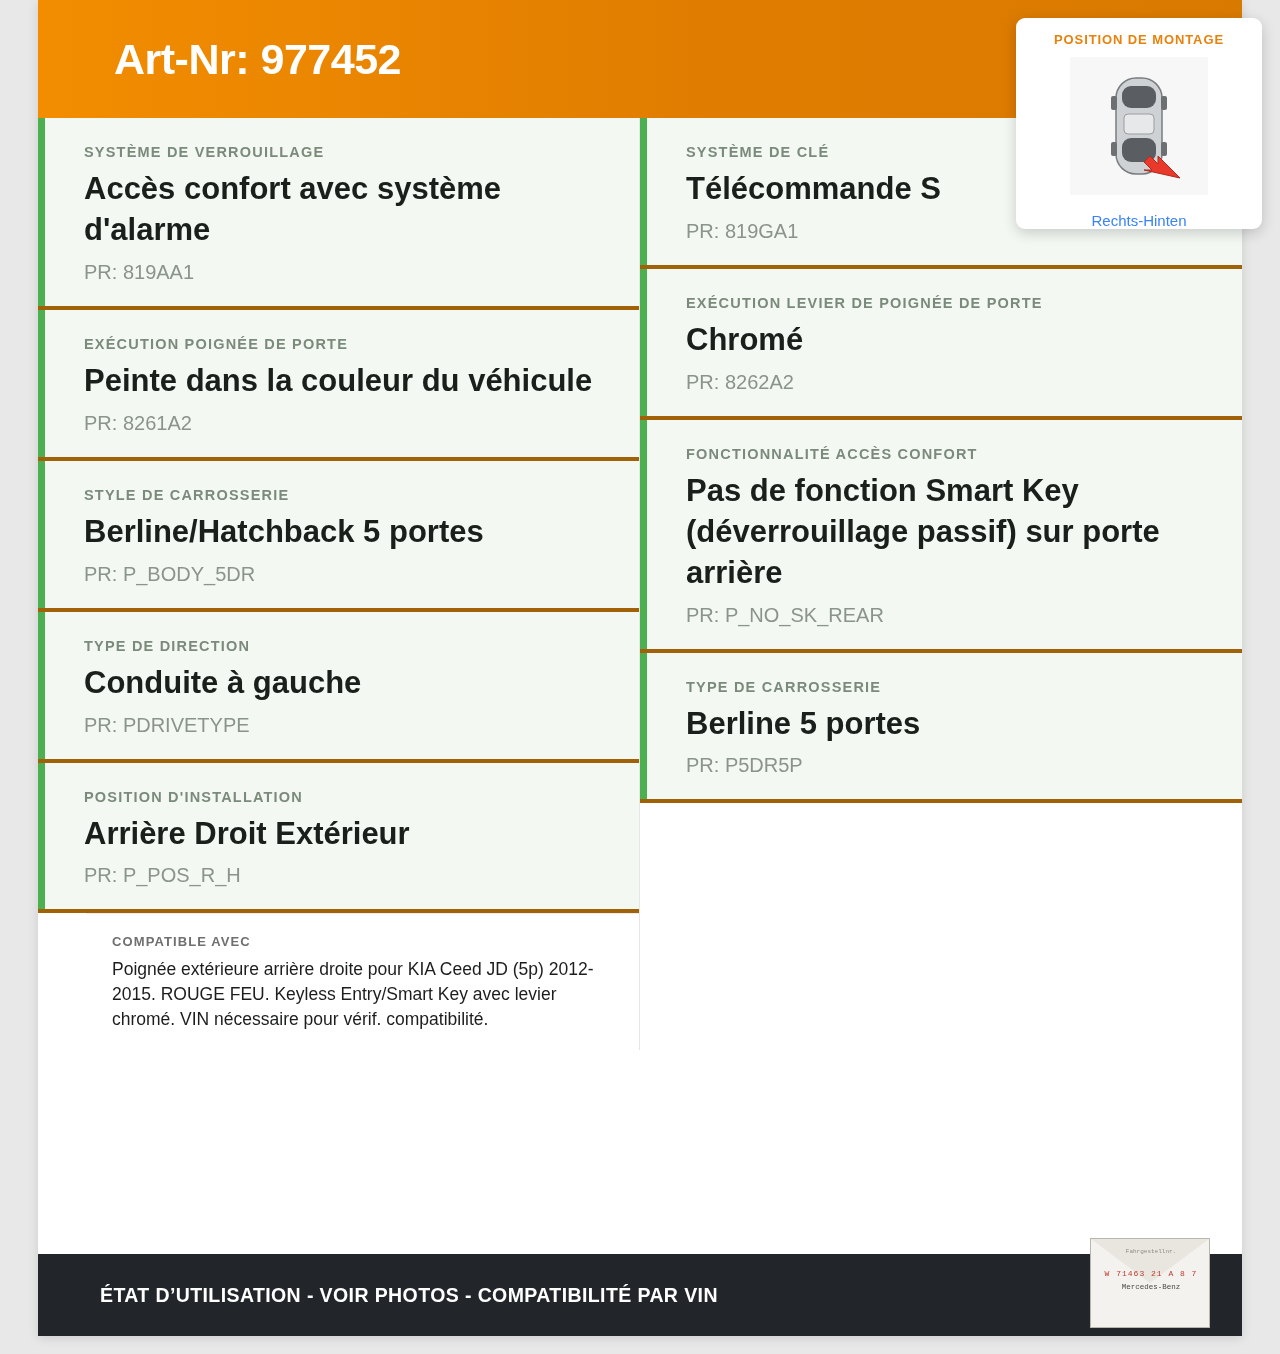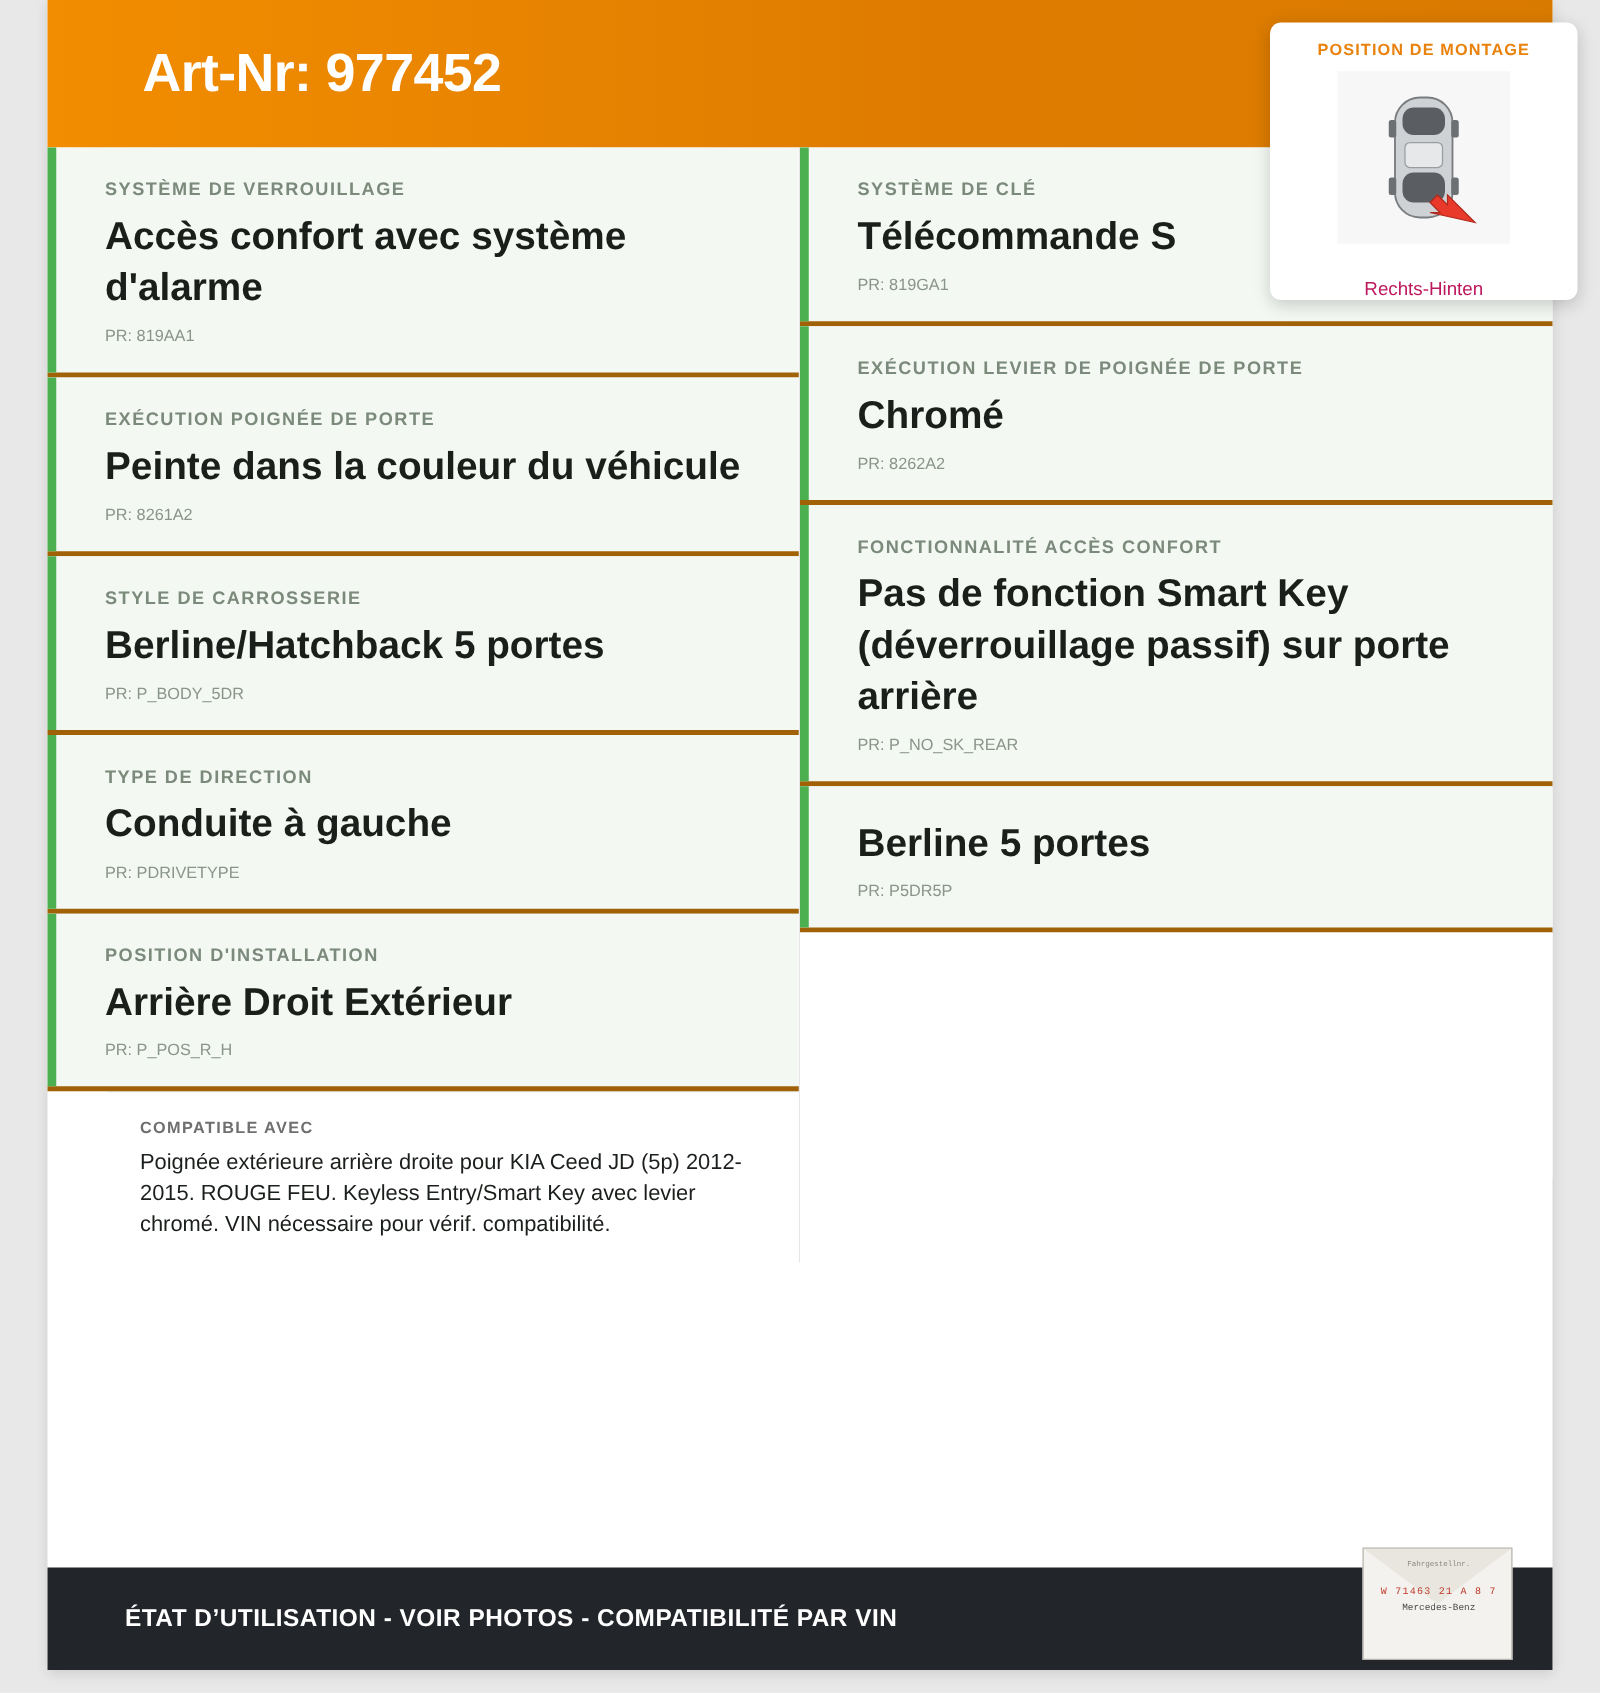--- a/index.html
+++ b/index.html
@@ -70,21 +70,21 @@
     margin-bottom: 9px;
   }
   .item-value {
     font-size: 31px;
     font-weight: bold;
     color: #1b1f1b;
     line-height: 1.32;
     margin-bottom: 10px;
   }
   .item-pr {
-    font-size: 13px;
+    font-size: 20px;
     color: #8a948a;
   }
   .item.blank {
     background: #ffffff;
     border-bottom: none;
     min-height: 196px;
   }
   
   .compat {
     padding: 20px 26px 18px 26px;
@@ -179,23 +179,23 @@
     margin-bottom: 10px;
   }
   .popup-img {
     width: 138px;
     height: 138px;
     margin: 0 auto;
     background: #f7f7f7;
     position: relative;
   }
   .popup-caption {
-    margin-top: 28px;
+    margin-top: 17px;
     font-size: 15px;
-    color: #be185d;
+    color: #3b82f6;
   }
   .car-svg { position: absolute; left: 50%; top: 50%; transform: translate(-50%,-50%); }
 </style>
 </head>
 <body>
 
 <div id="page">
   <div class="card">
 
     <div class="header">
@@ -256,20 +256,21 @@
           <div class="item-pr">PR: 8262A2</div>
         </div>
 
         <div class="item accent">
           <div class="item-label">FONCTIONNALITÉ ACCÈS CONFORT</div>
           <div class="item-value">Pas de fonction Smart Key (déverrouillage passif) sur porte arrière</div>
           <div class="item-pr">PR: P_NO_SK_REAR</div>
         </div>
 
         <div class="item accent">
+          <div class="item-label">TYPE DE CARROSSERIE</div>
           <div class="item-value">Berline 5 portes</div>
           <div class="item-pr">PR: P5DR5P</div>
         </div>
 
         <div class="item blank"></div>
       </div>
     </div>
 
     <div class="footer">
       <div class="footer-text">ÉTAT D’UTILISATION - VOIR PHOTOS - COMPATIBILITÉ PAR VIN</div>

